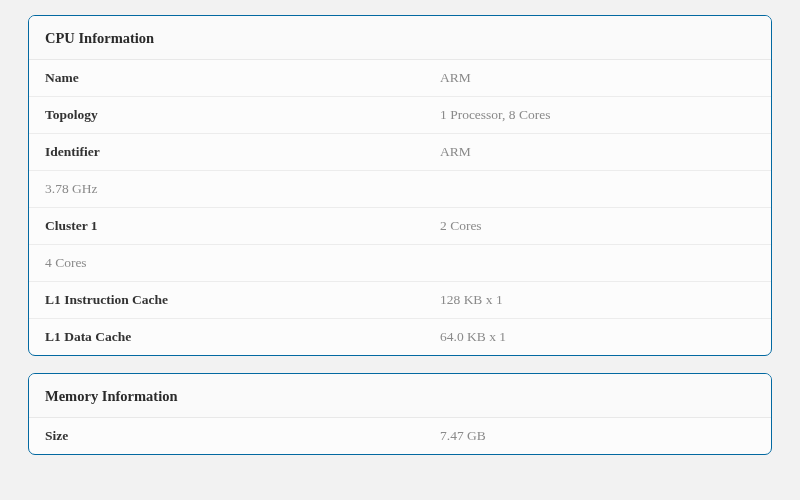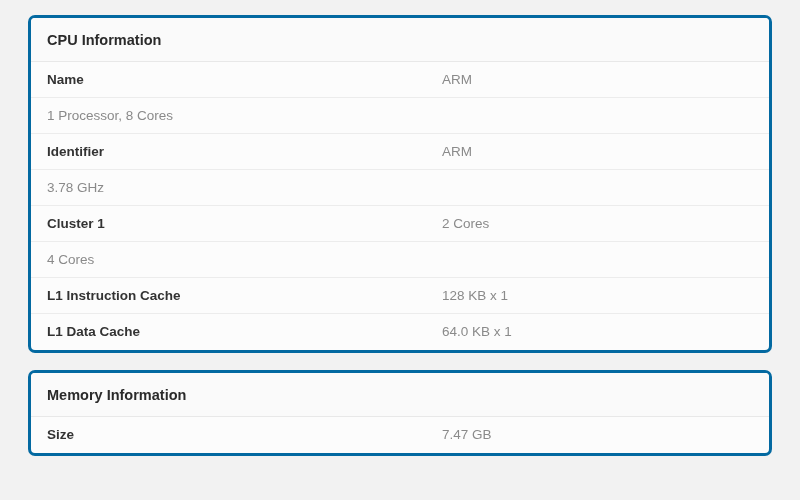--- a/index.html
+++ b/index.html
@@ -10,24 +10,25 @@
     body {
       font-family: -apple-system, BlinkMacSystemFont, "Segoe UI", Helvetica, Arial, sans-serif;
       background: #f2f2f2;
       width: 800px;
       height: 500px;
       padding: 15px 28px;
       overflow: hidden;
     }
     .card {
       background: #fcfcfc;
-      border: 3px solid #0369a1;
+      border: 1px solid #0369a1;
       border-radius: 7px;
       margin-bottom: 17px;
       overflow: hidden;
+      font-family: Liberation Serif, serif;
     }
     .card-header {
       padding: 13px 16px 12px 16px;
       border-bottom: 1px solid #e8e8e8;
       background: #fafafa;
     }
     .card-header span {
       font-size: 14.5px;
       font-weight: 700;
       color: #2a2a2a;
@@ -59,20 +60,21 @@
 
 <div class="card">
   <div class="card-header">
     <span>CPU Information</span>
   </div>
   <div class="row">
     <div class="row-label">Name</div>
     <div class="row-value">ARM</div>
   </div>
   <div class="row">
+    <div class="row-label">Topology</div>
     <div class="row-value">1 Processor, 8 Cores</div>
   </div>
   <div class="row">
     <div class="row-label">Identifier</div>
     <div class="row-value">ARM</div>
   </div>
   <div class="row">
     <div class="row-value">3.78 GHz</div>
   </div>
   <div class="row">

